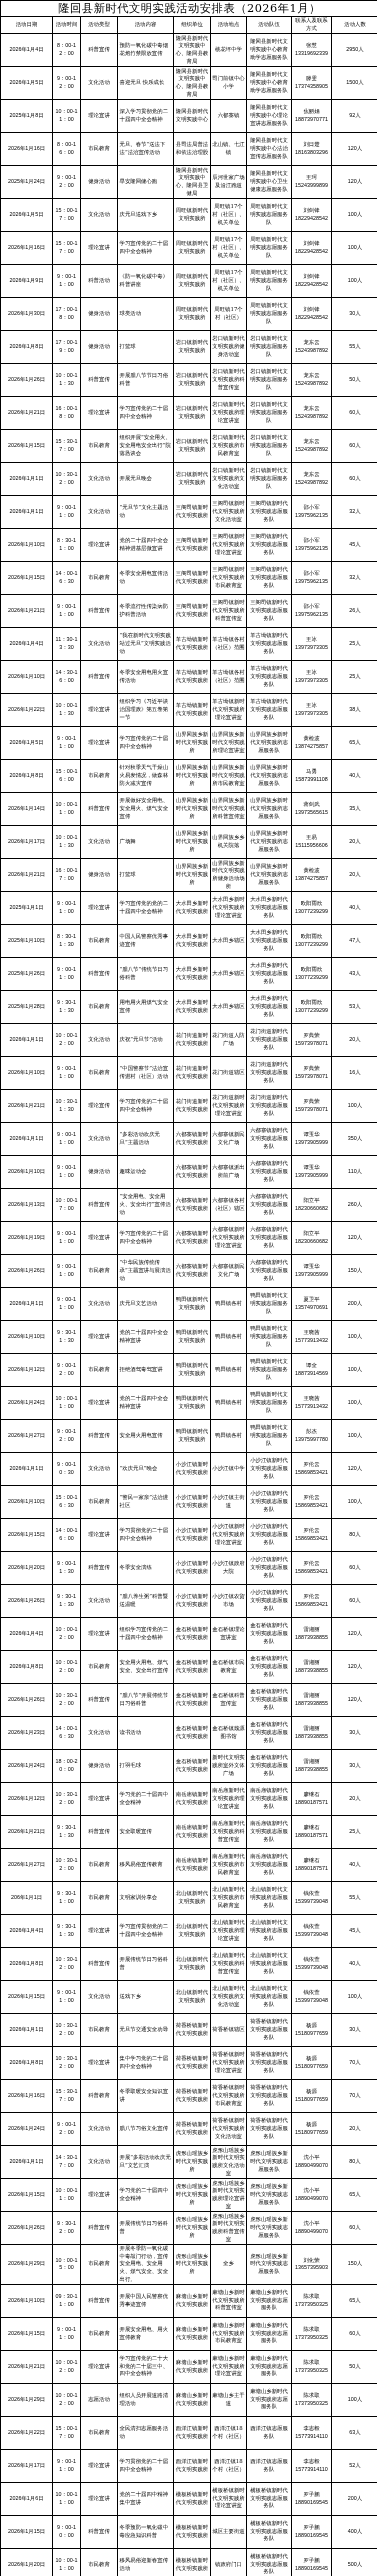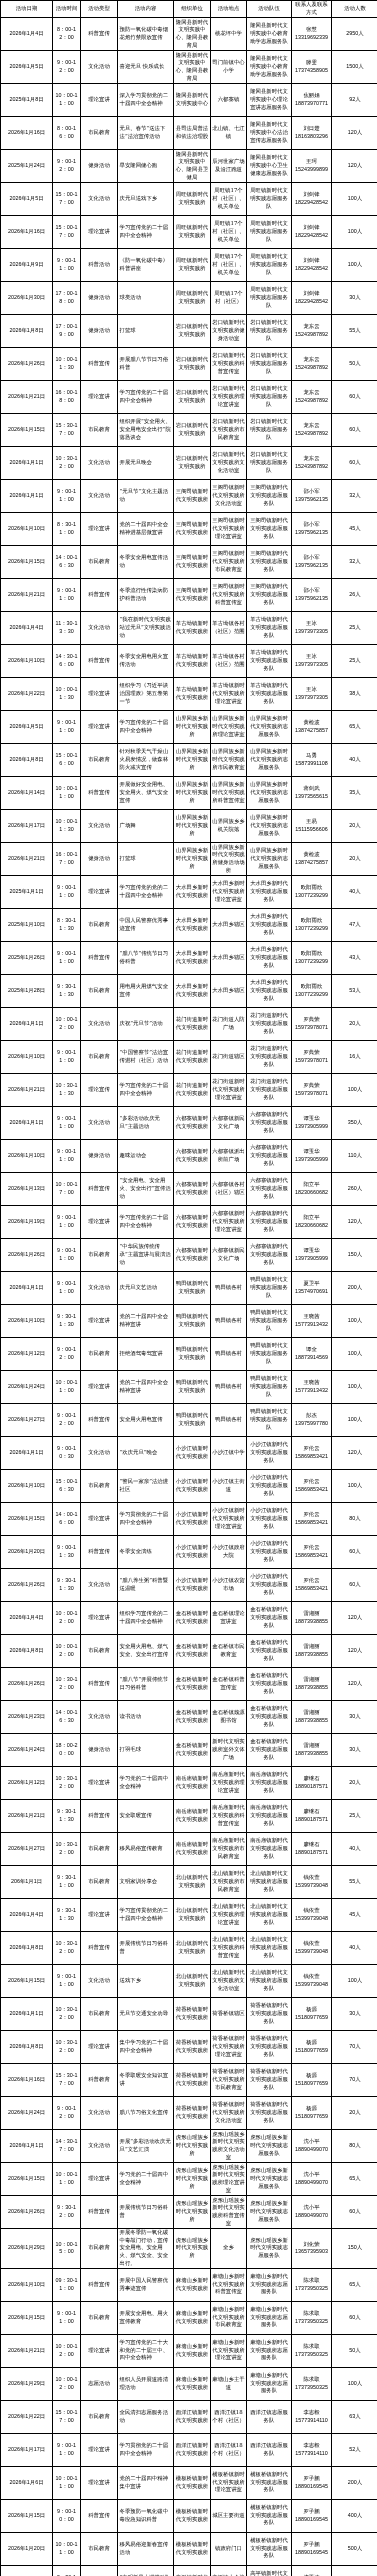--- a/index.html
+++ b/index.html
@@ -30,20 +30,23 @@
         <col class="c2">
         <col class="c3">
         <col class="c4">
       <col class="c5">
         <col class="c6">
         <col class="c7">
         <col class="c8">
     </colgroup>
     <thead>
       <tr>
+        <th colspan="9" class="title-cell">隆回县新时代文明实践活动安排表（2026年1月）</th>
+      </tr>
+      <tr>
         <th>活动日期</th>
         <th>活动时间</th>
         <th>活动类型</th>
         <th>活动内容</th>
         <th>组织单位</th>
         <th>活动地点</th>
         <th>活动队伍</th>
         <th>联系人及联系方式</th>
         <th>活动人数</th>
       </tr>

